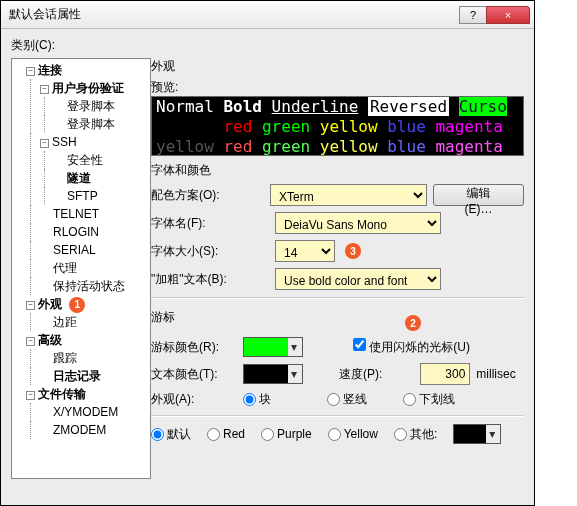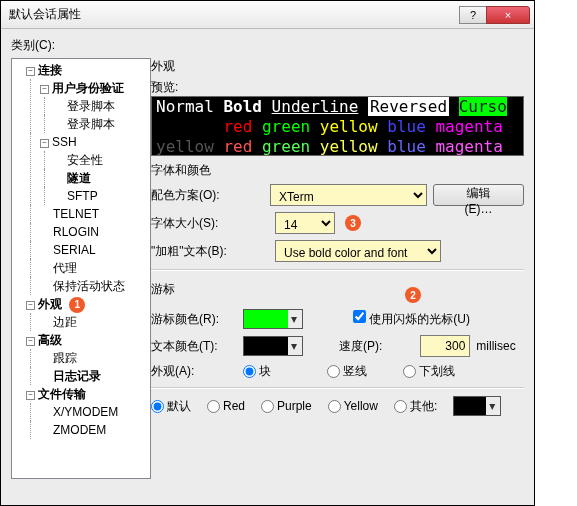--- a/index.html
+++ b/index.html
@@ -131,20 +131,24 @@
           </div>
         </div>
 
         <div class="group-label">字体和颜色</div>
         <div class="form-row">
           <span class="lab">配色方案(O):</span>
           <select><option>XTerm</option></select>
           <button>编辑(E)…</button>
         </div>
         <div class="form-row">
+          <span class="lab">字体名(F):</span>
+          <select><option>DejaVu Sans Mono</option></select>
+        </div>
+        <div class="form-row">
           <span class="lab">字体大小(S):</span>
           <select style="width:60px"><option>14</option></select>
           <span class="annot">3</span>
         </div>
         <div class="form-row">
           <span class="lab">"加粗"文本(B):</span>
           <select><option>Use bold color and font</option></select>
         </div>
 
         <div class="sep"></div>

